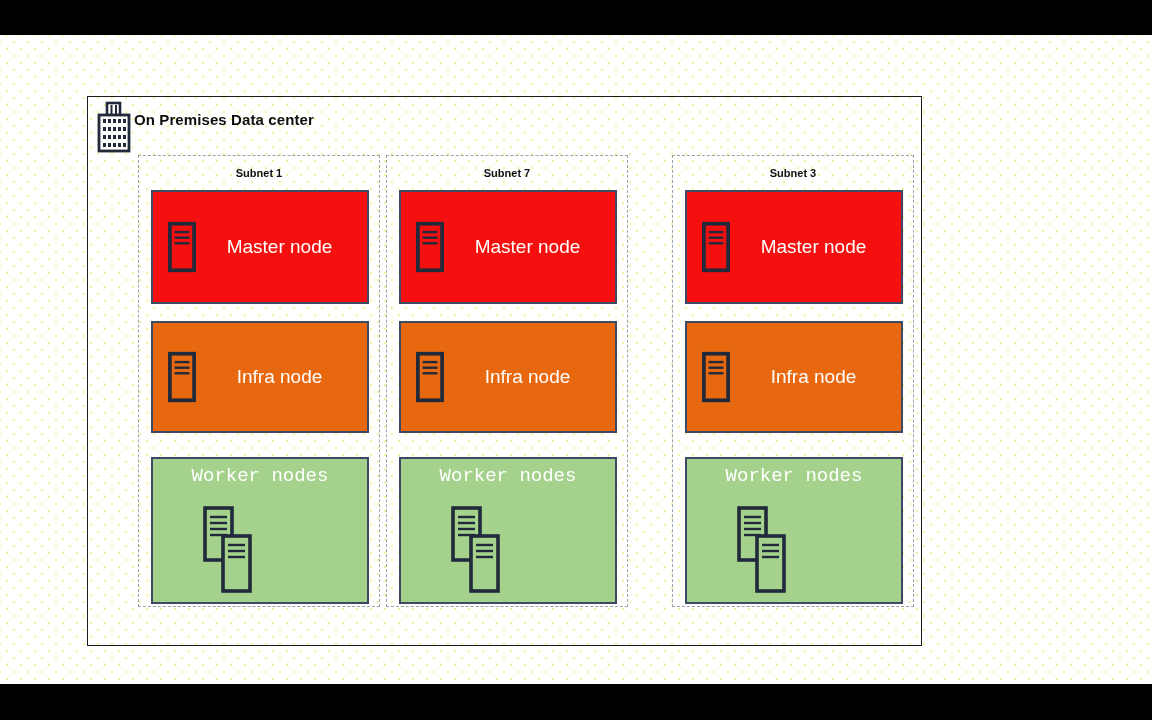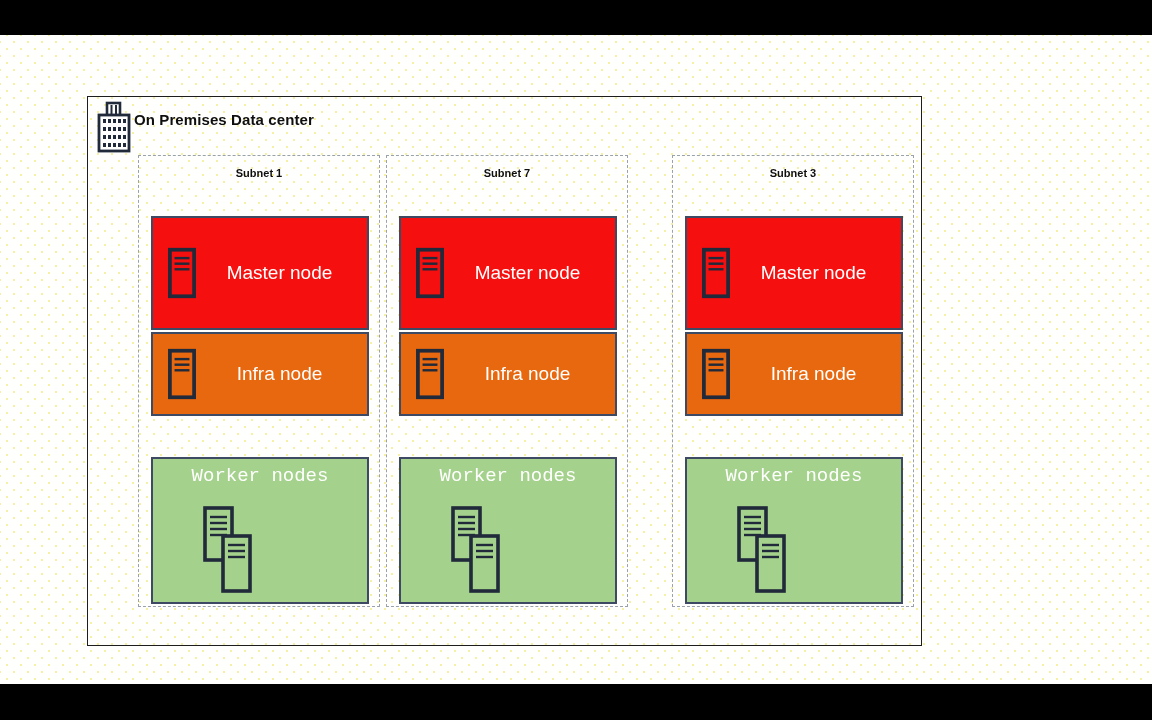--- a/index.html
+++ b/index.html
@@ -52,22 +52,22 @@
     position:absolute;top:11px;left:0;width:100%;text-align:center;
     font-size:11px;font-weight:600;color:var(--text-dark);
   }
 
   .node{
     position:absolute;left:12px;width:218px;box-sizing:border-box;
     border:2px solid var(--node-border);
     color:#ffffff;
   }
   .node-label{font-size:19px;line-height:1.1;}
-  .node.master{top:60px;height:114px;background:var(--master);display:flex;align-items:center;}
-  .node.infra {top:176px;height:84px;background:var(--infra);display:flex;align-items:center;}
+  .node.master{top:34px;height:114px;background:var(--master);display:flex;align-items:center;}
+  .node.infra {top:165px;height:112px;background:var(--infra);display:flex;align-items:center;}
   .node.master .server-icon,
   .node.infra  .server-icon{width:32px;height:54px;margin-left:13px;flex:0 0 auto;}
   .node.master .node-label,
   .node.infra  .node-label{flex:1;text-align:center;padding-right:6px;}
 
   .node.worker{top:301px;height:147px;background:var(--worker);font-family:Liberation Mono, monospace;}
   .node.worker .node-label{
     position:absolute;top:7px;left:0;width:100%;text-align:center;
   }
   .worker-icons{

